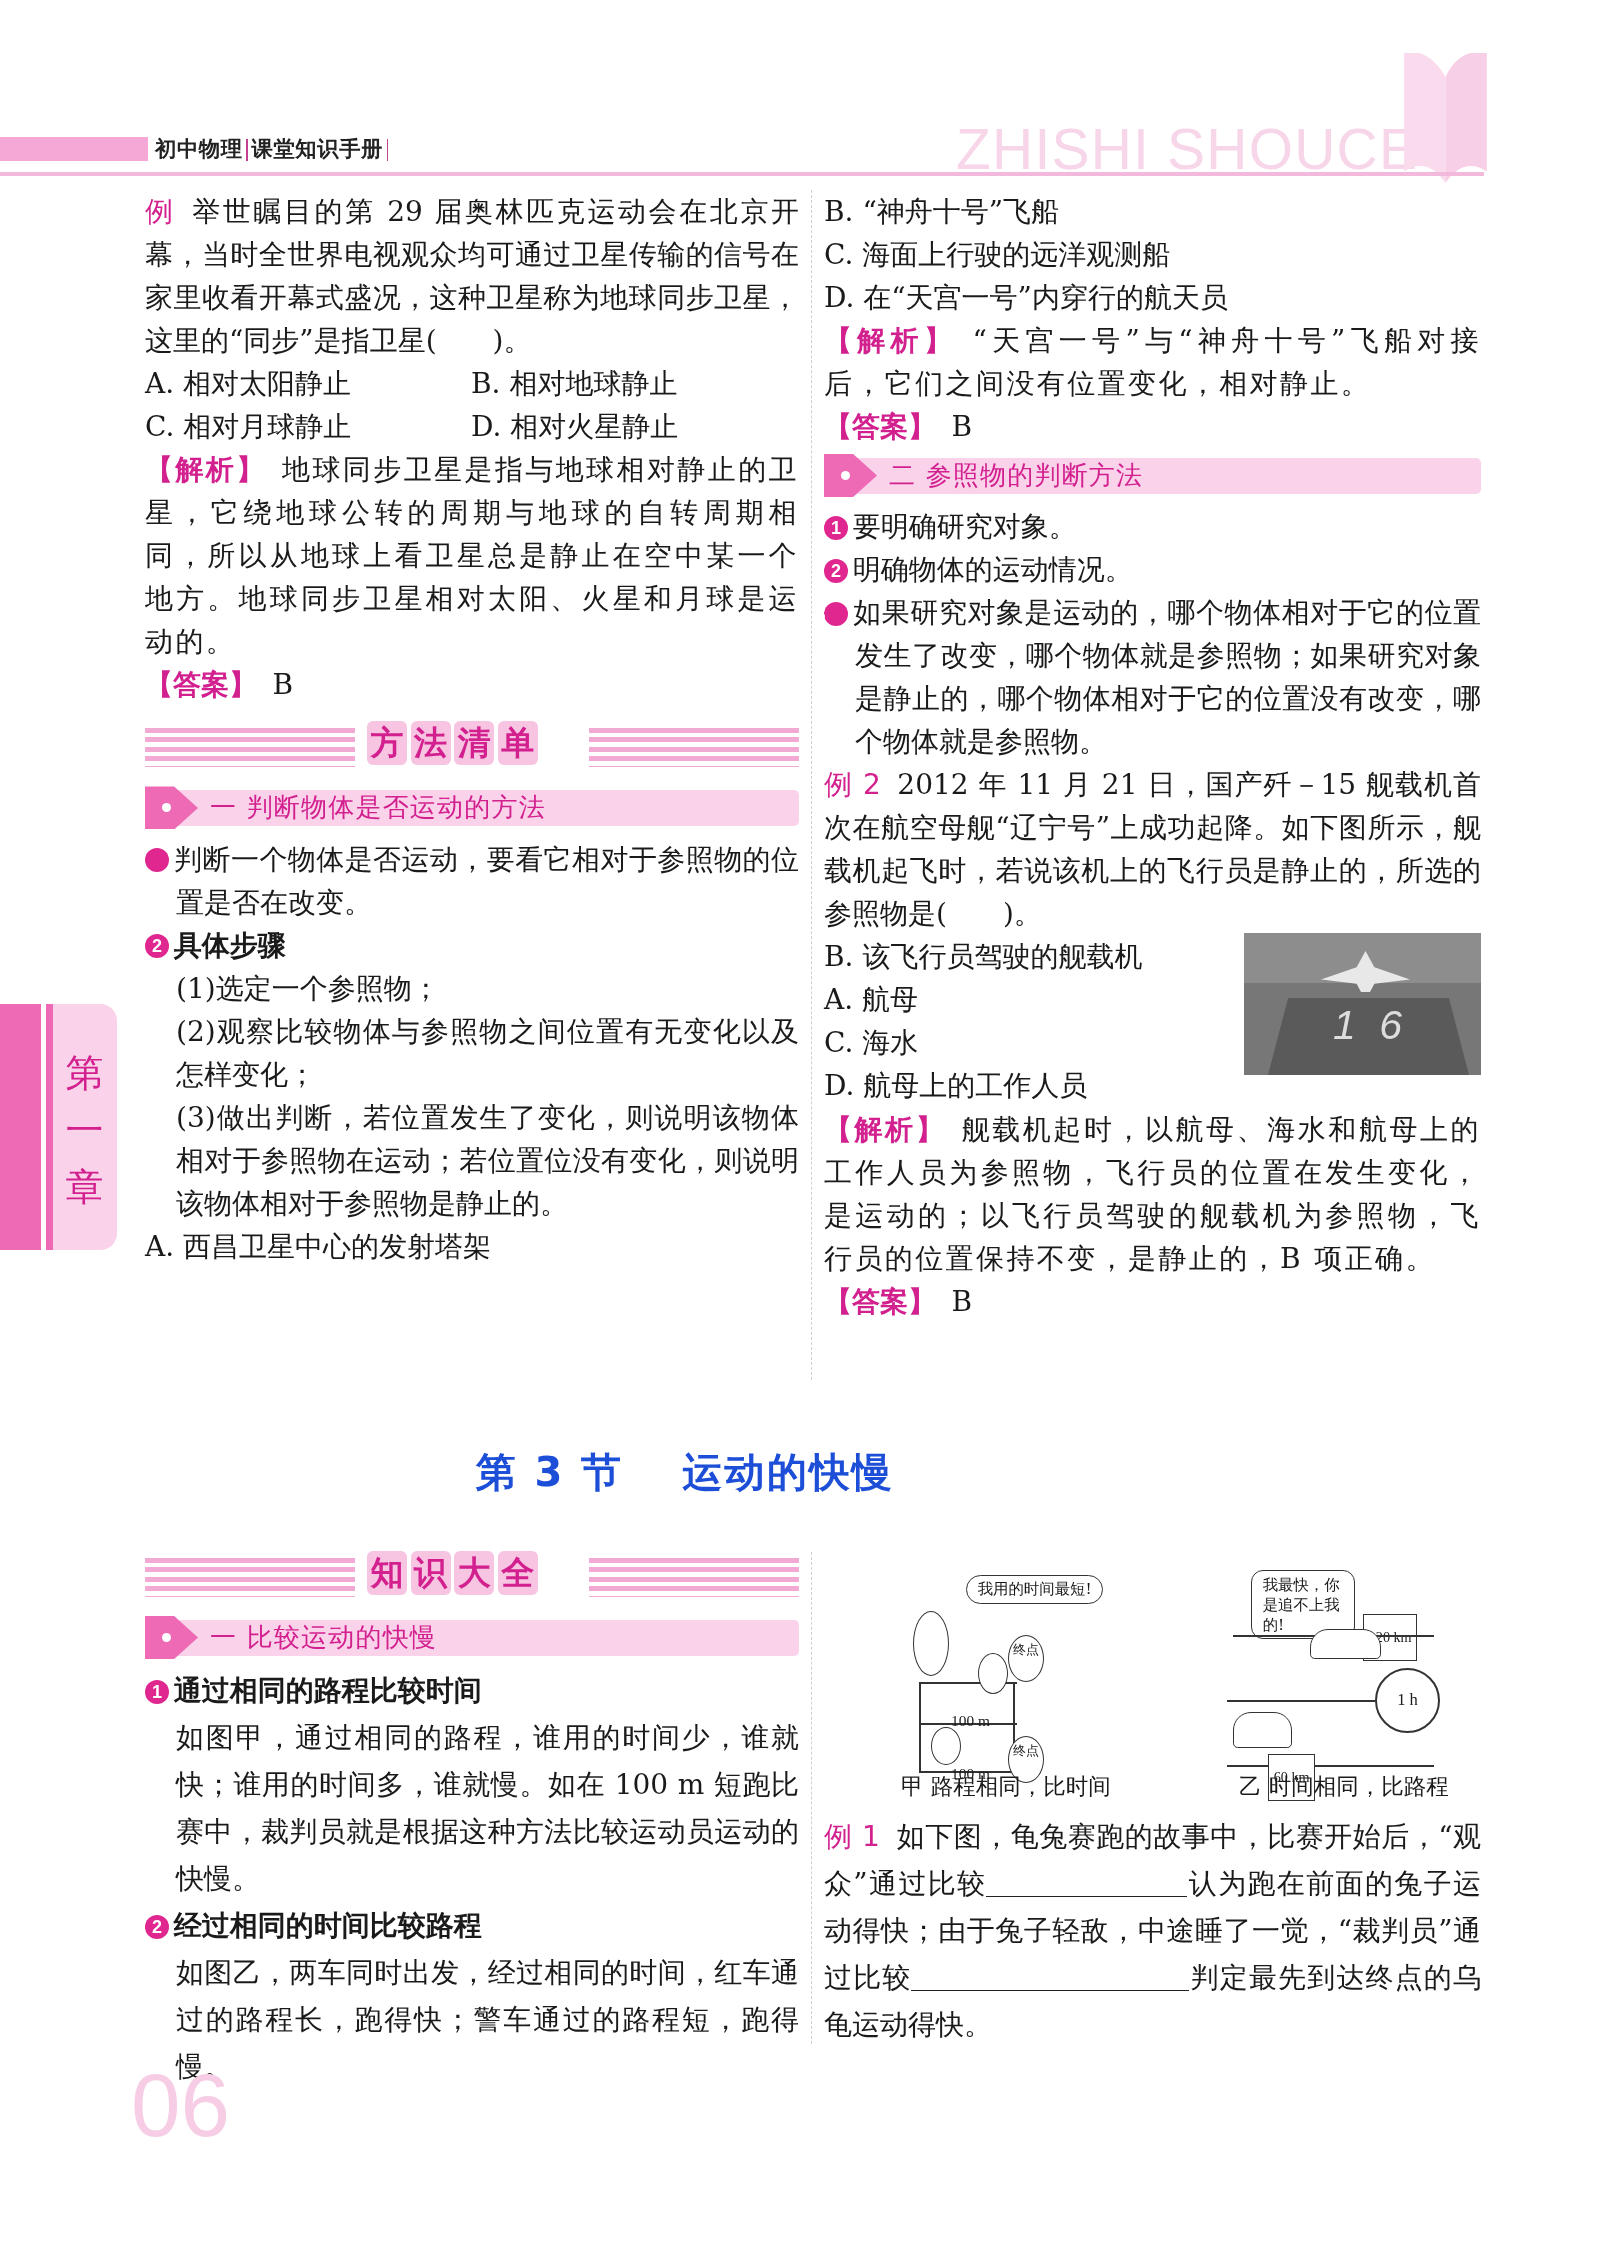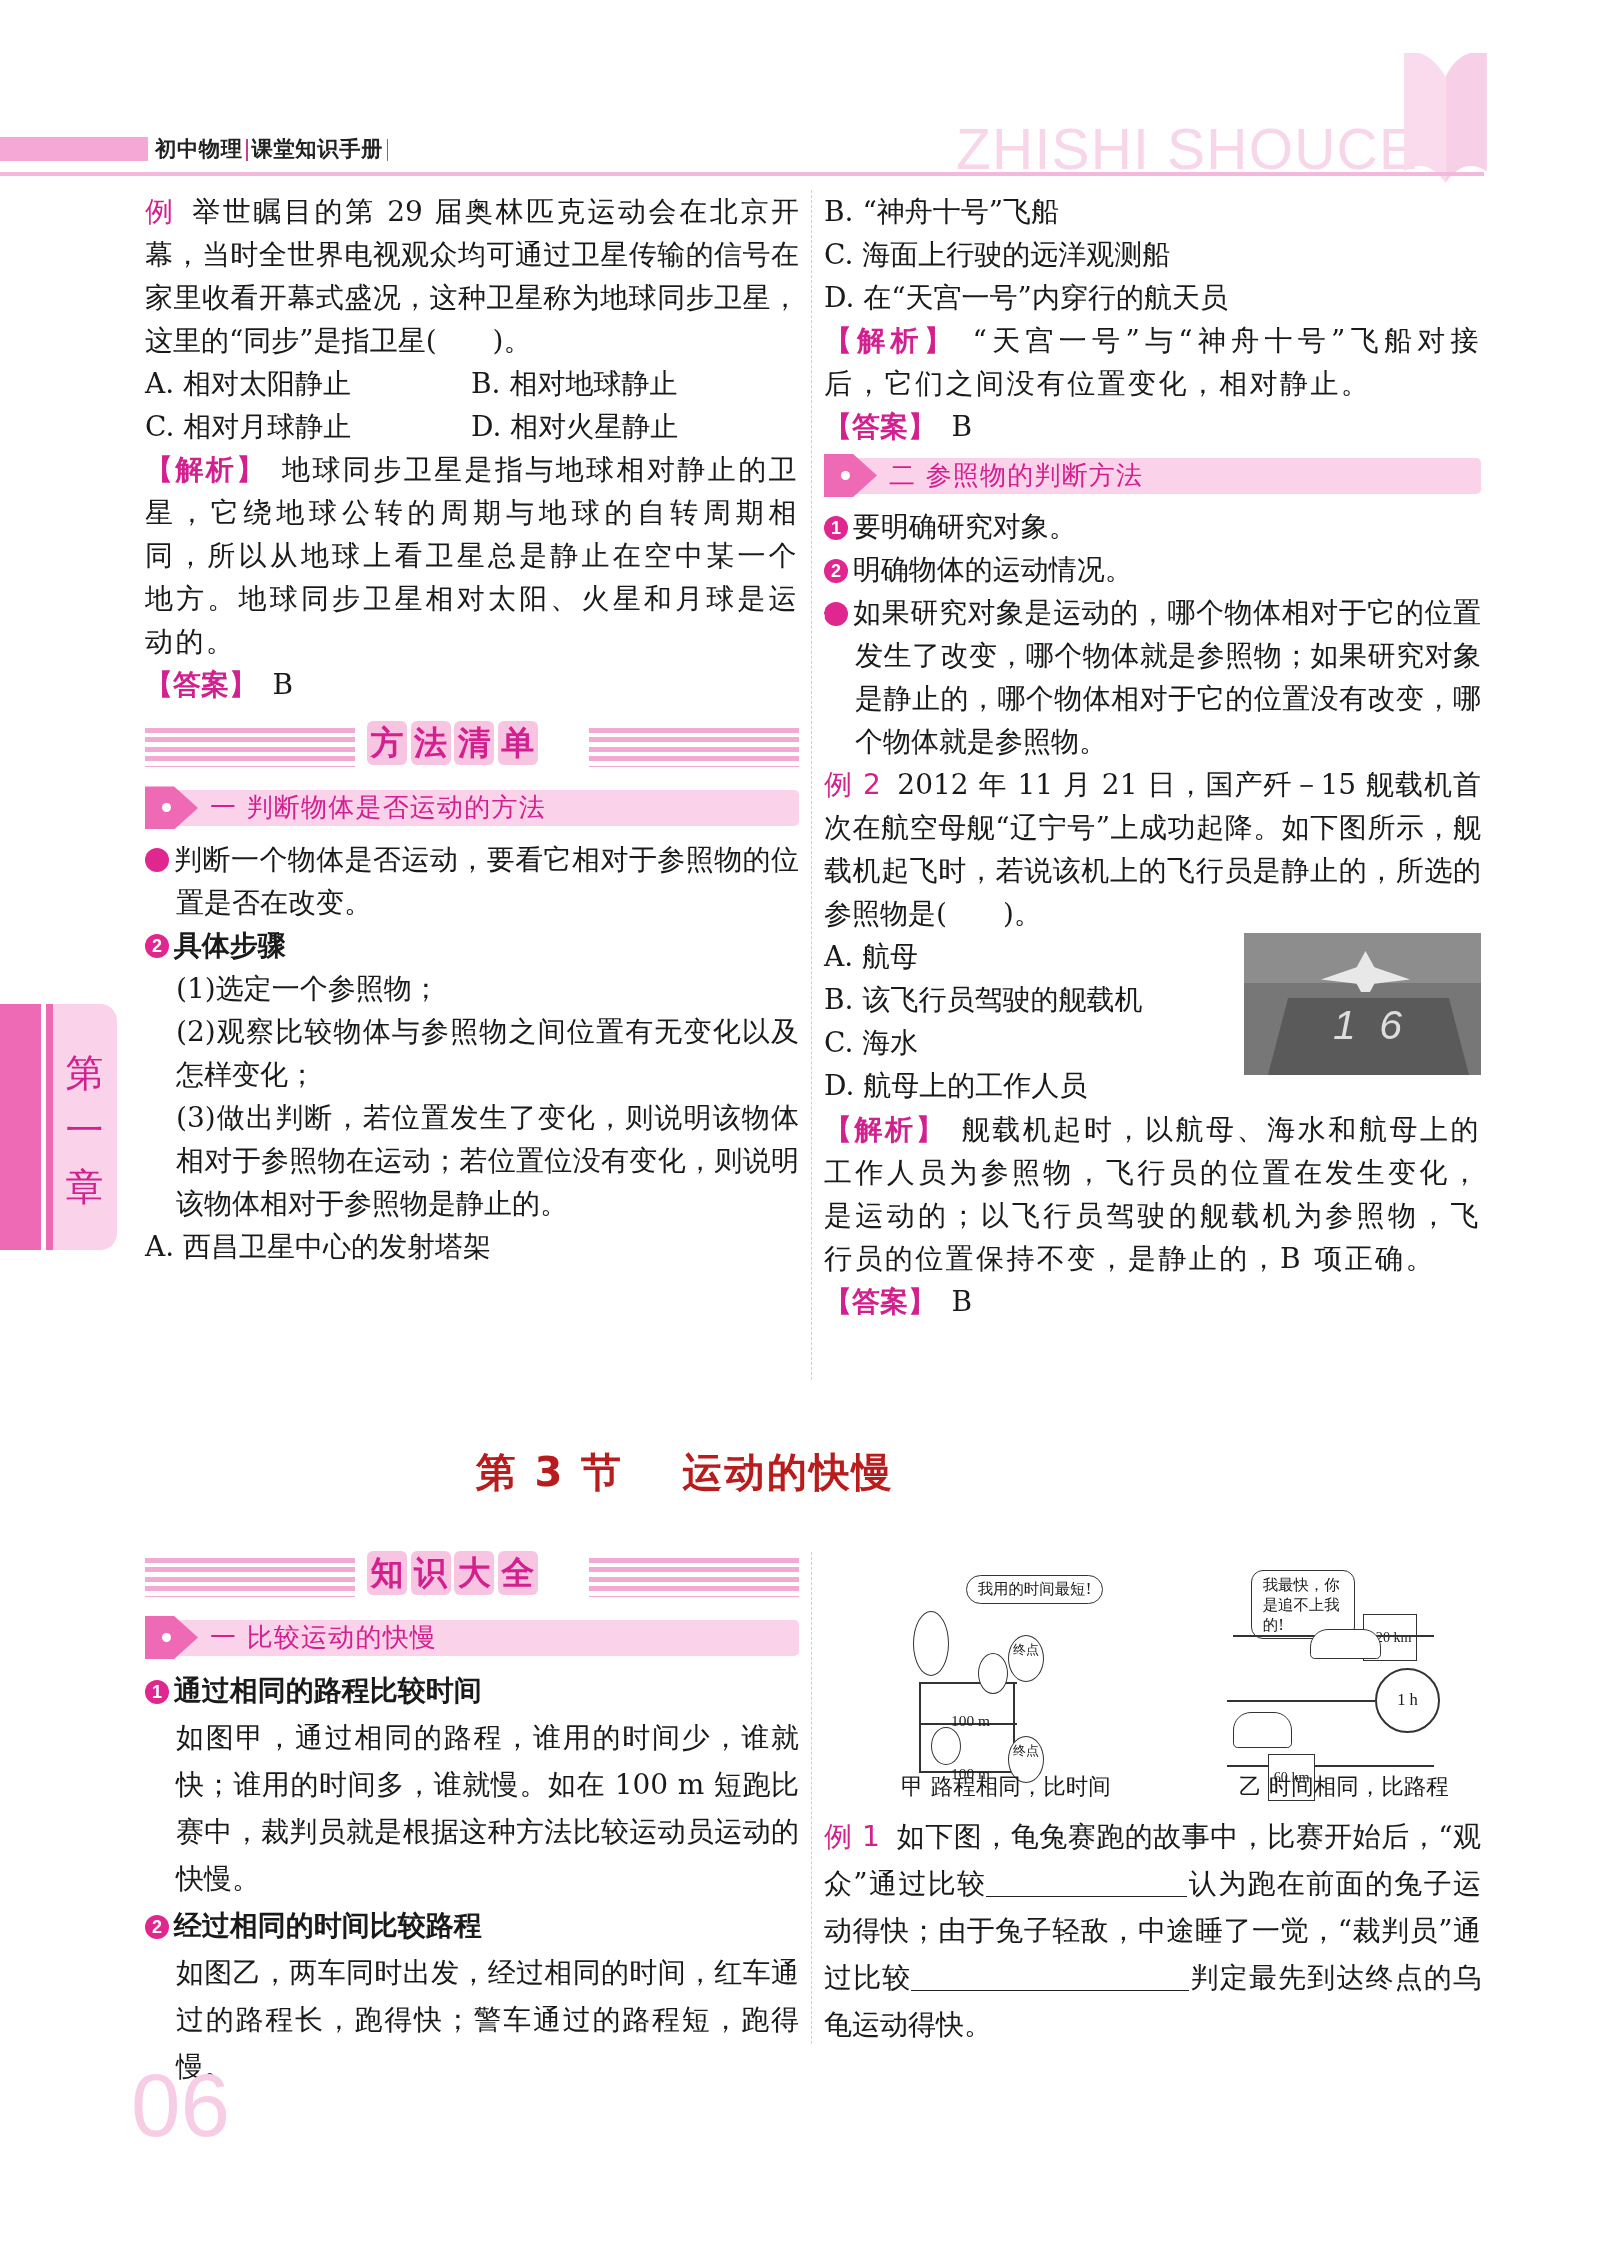--- a/index.html
+++ b/index.html
@@ -61,21 +61,21 @@
   .chapter-tab .txt { position: absolute; left: 58px; top: 41px; width: 53px; text-align: center; font-family: Liberation Sans, sans-serif;
      font-size: 38px; color: #d3208f; line-height: 57px; }
 
   
   .photo { position: absolute; right: 0; top: 0; width: 237px; height: 142px; background: linear-gradient(#8d8d8d 0 35%, #777 35% 100%); overflow: hidden; }
   .photo .deck { position: absolute; left: 24px; right: 12px; top: 65px; bottom: 0; background: #5a5a5a; clip-path: polygon(10% 0, 90% 0, 100% 100%, 0 100%); }
   .photo .jet { position: absolute; left: 77px; top: 18px; width: 89px; height: 41px; background: #e8e8e8; clip-path: polygon(50% 0, 60% 40%, 100% 70%, 60% 80%, 55% 100%, 45% 100%, 40% 80%, 0 70%, 40% 40%); }
   .photo .mark { position: absolute; left: 89px; top: 71px; font-family: "Liberation Sans", sans-serif; font-size: 41px; color: #ddd; font-style: italic; letter-spacing: 6px; }
 
   
-  .section-title { left: 0; width: 1370px; top: 1445px; text-align: center; font-family: "DejaVu Sans", sans-serif; font-weight: bold; font-size: 40px; color: #b91c1c; letter-spacing: 2.4px; white-space: pre; }
+  .section-title { left: 0; width: 1370px; top: 1445px; text-align: center; font-family: "DejaVu Sans", sans-serif; font-weight: bold; font-size: 40px; color: #1d4ed8; letter-spacing: 2.4px; white-space: pre; }
 
   
   .figure { position: absolute; left: 71px; top: 0; width: 533px; height: 255px; }
   .fig-panel { position: absolute; top: 12px; height: 195px; }
   .fig-caption { position: absolute; top: 213px; font-size: 22.5px; white-space: nowrap; }
   .bubble { position: absolute; border: 1.8px solid #333; border-radius: 24px; background: #fff; font-size: 15.4px; padding: 3.6px 10.7px; line-height: 20px; }
   .sign { position: absolute; border: 1.8px solid #333; background: #fff; font-size: 14.2px; padding: 1.2px 4.7px; font-family: "Liberation Serif", serif; }
   .track-line { position: absolute; height: 1.8px; background: #333; }
   .vline { position: absolute; width: 1.8px; background: #333; }
   .circle-sign { position: absolute; width: 36px; height: 47px; border: 1.8px solid #333; border-radius: 50%; background: #fff; font-size: 13px; text-align: center; line-height: 16.6px; padding-top: 6px; }
@@ -165,22 +165,22 @@
     <div class="label">二  参照物的判断方法</div>
   </div>
 
   <p><span class="num">1</span><span>要明确研究对象。</span></p>
   <p><span class="num">2</span><span>明确物体的运动情况。</span></p>
   <p style="padding-left:31px;text-indent:-31px;"><span class="num">3</span><span>如果研究对象是运动的，哪个物体相对于它的位置发生了改变，哪个物体就是参照物；如果研究对象是静止的，哪个物体相对于它的位置没有改变，哪个物体就是参照物。</span></p>
 
   <p><span class="ex-label">例 2</span><span>2012 年 11 月 21 日，国产歼－15 舰载机首次在航空母舰“辽宁号”上成功起降。如下图所示，舰载机起飞时，若说该机上的飞行员是静止的，所选的参照物是(　　)。</span></p>
 
   <div style="position:relative;height:173px;">
+    <p>B. 该飞行员驾驶的舰载机</p>
     <p>A. 航母</p>
-    <p>B. 该飞行员驾驶的舰载机</p>
     <p>C. 海水</p>
     <p>D. 航母上的工作人员</p>
     <div class="photo" style="top:-2.4px;">
       <div class="deck"></div>
       <div class="jet"></div>
       <div class="mark">1 6</div>
     </div>
   </div>
 
   <p class="kai"><span class="tag">【解析】</span><span>舰载机起时，以航母、海水和航母上的工作人员为参照物，飞行员的位置在发生变化，是运动的；以飞行员驾驶的舰载机为参照物，飞行员的位置保持不变，是静止的，B 项正确。</span></p>

